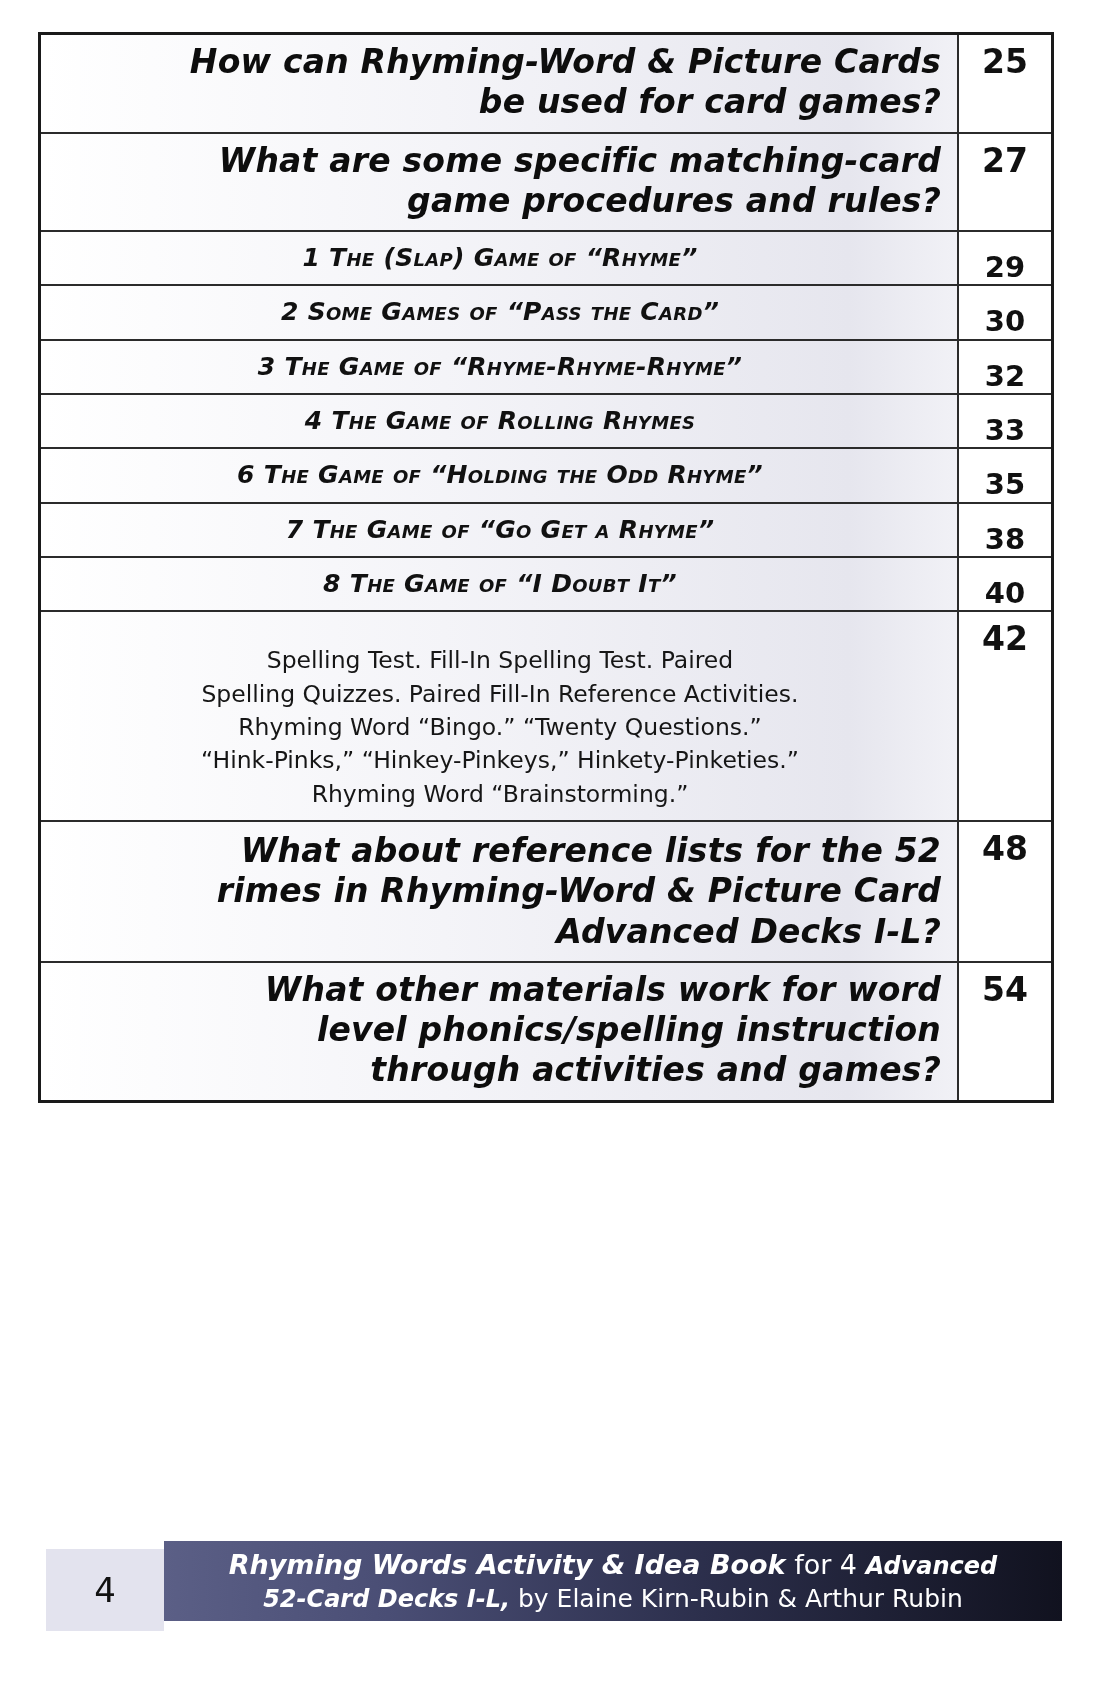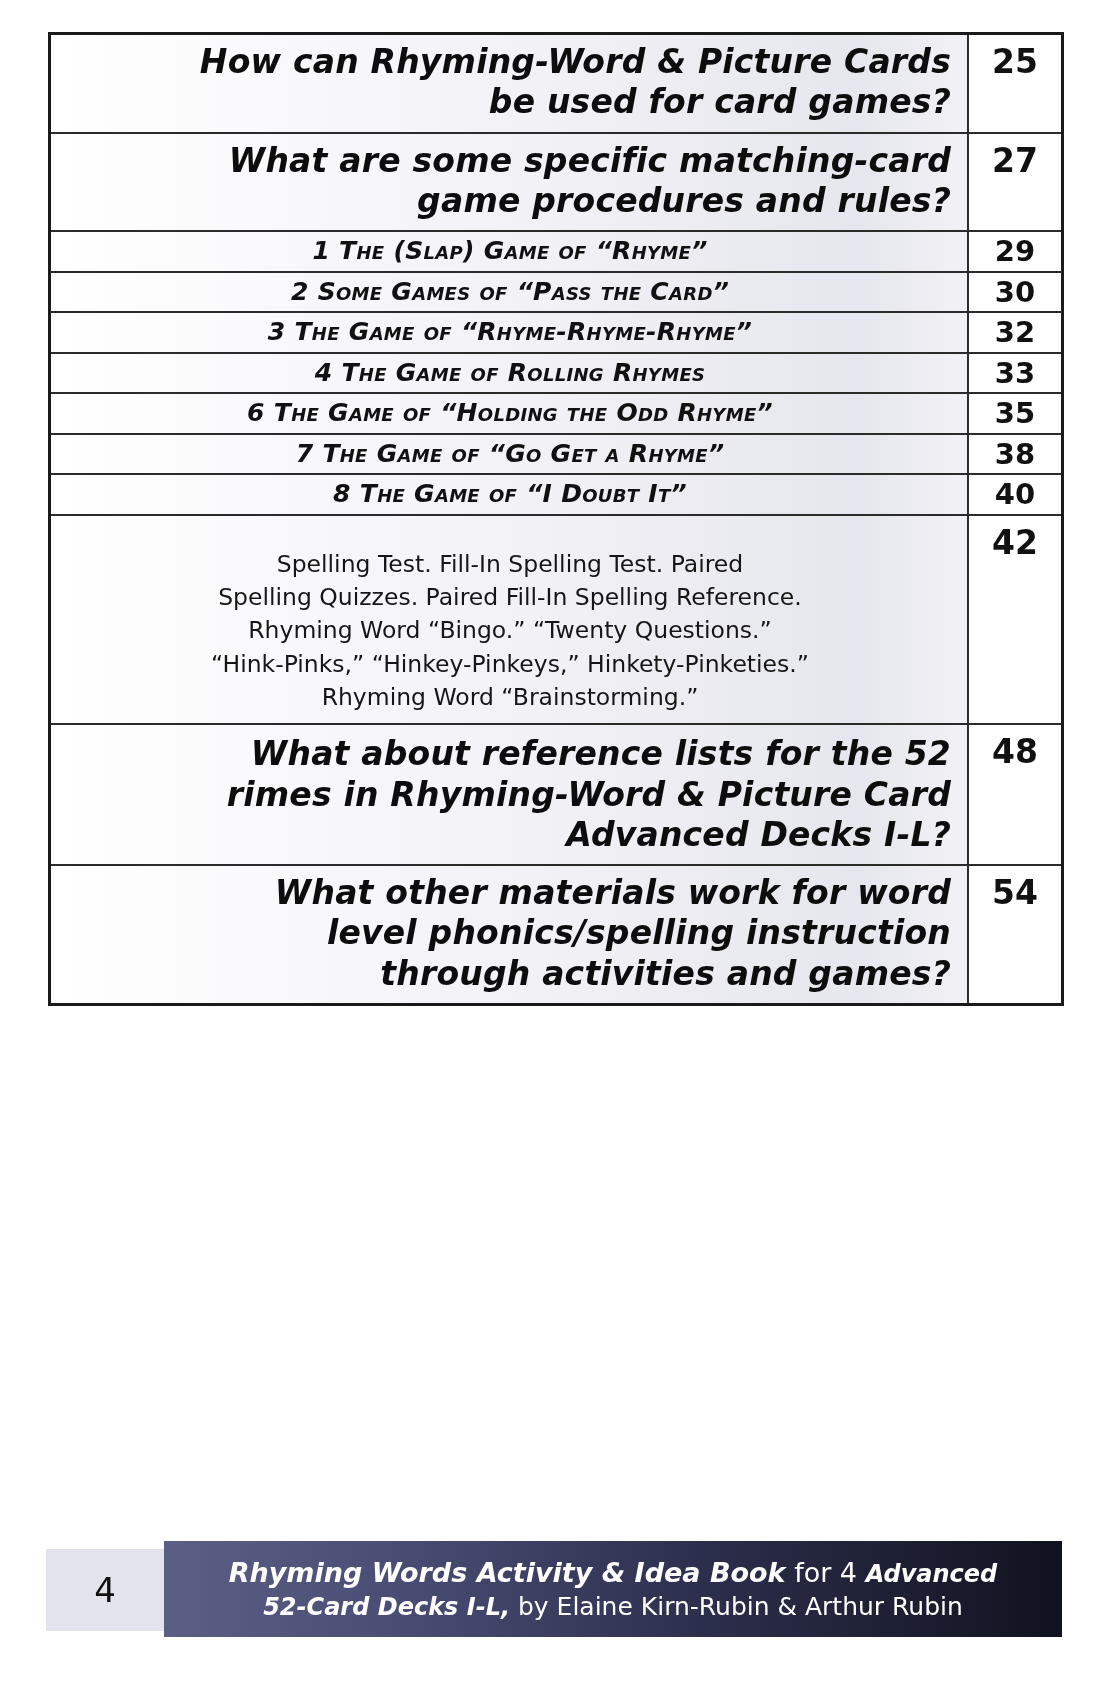--- a/index.html
+++ b/index.html
@@ -19,21 +19,21 @@
     position: absolute;
     left: 0; top: 0;
     width: 1108px;
     height: 1703px;
     background: #ffffff;
   }
 
   
   .toc {
     position: absolute;
-    left: 48px;
+    left: 38px;
     top: 32px;
     width: 1016px;
     border: 3px solid #1a1a1a;
     box-sizing: border-box;
     background: linear-gradient(to right, #ffffff 0%, #f2f2f7 45%, #e3e3ec 78%, #ffffff 100%);
   }
 
   .row {
     display: flex;
     align-items: stretch;
@@ -88,21 +88,21 @@
     font-style: italic;
     font-weight: bold;
     font-size: 25px;
     line-height: 1.18;
     color: #111111;
     text-align: center;
     font-variant: small-caps;
     letter-spacing: 0.3px;
   }
   .row.game-row .cell-text { padding-top: 4px; padding-bottom: 5px; }
-  .row.game-row .cell-page { padding-top: 3px; }
+  .row.game-row .cell-page { padding-top: 19px; }
   .row.game-row .cell-page span { font-size: 29px; }
 
   
   .sub {
     font-family: "DejaVu Sans", sans-serif;
     font-size: 23.5px;
     line-height: 1.42;
     color: #161616;
     text-align: center;
     margin-top: 25px;
@@ -133,21 +133,21 @@
   .page-num-box span {
     font-family: "DejaVu Sans", sans-serif;
     font-size: 34px;
     color: #111111;
   }
   .footer-bar {
     position: absolute;
     left: 118px;
     top: 0;
     width: 898px;
-    height: 96px;
+    height: 80px;
     background: linear-gradient(to right, #5b5f86 0%, #4a4e75 25%, #2c2f4c 60%, #11121f 100%);
     display: flex;
     flex-direction: column;
     align-items: center;
     justify-content: center;
     color: #ffffff;
   }
   .footer-line1 {
     font-family: "DejaVu Sans", sans-serif;
     font-size: 27px;
@@ -253,21 +253,21 @@
       </div>
       <div class="cell-page">
         <span>40</span>
       </div>
     </div>
 
     <div class="row">
       <div class="cell-text">
         <div class="sub">
           <div>Spelling Test.  Fill-In Spelling Test.  Paired</div>
-          <div>Spelling Quizzes.  Paired Fill-In Spelling Reference.</div>
+          <div>Spelling Quizzes.  Paired Fill-In Reference Activities.</div>
           <div>Rhyming Word “Bingo.”  “Twenty Questions.”</div>
           <div>“Hink-Pinks,” “Hinkey-Pinkeys,” Hinkety-Pinketies.”</div>
           <div>Rhyming Word “Brainstorming.”</div>
         </div>
       </div>
       <div class="cell-page">
         <span>42</span>
       </div>
     </div>
 

